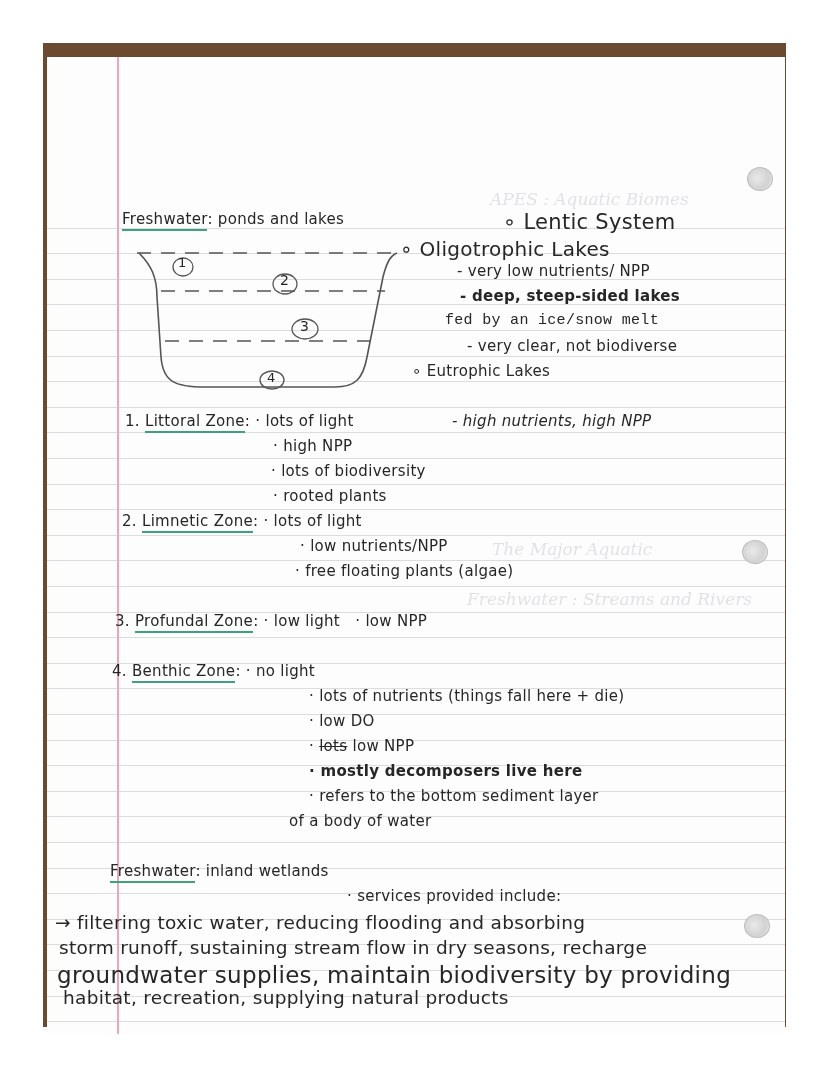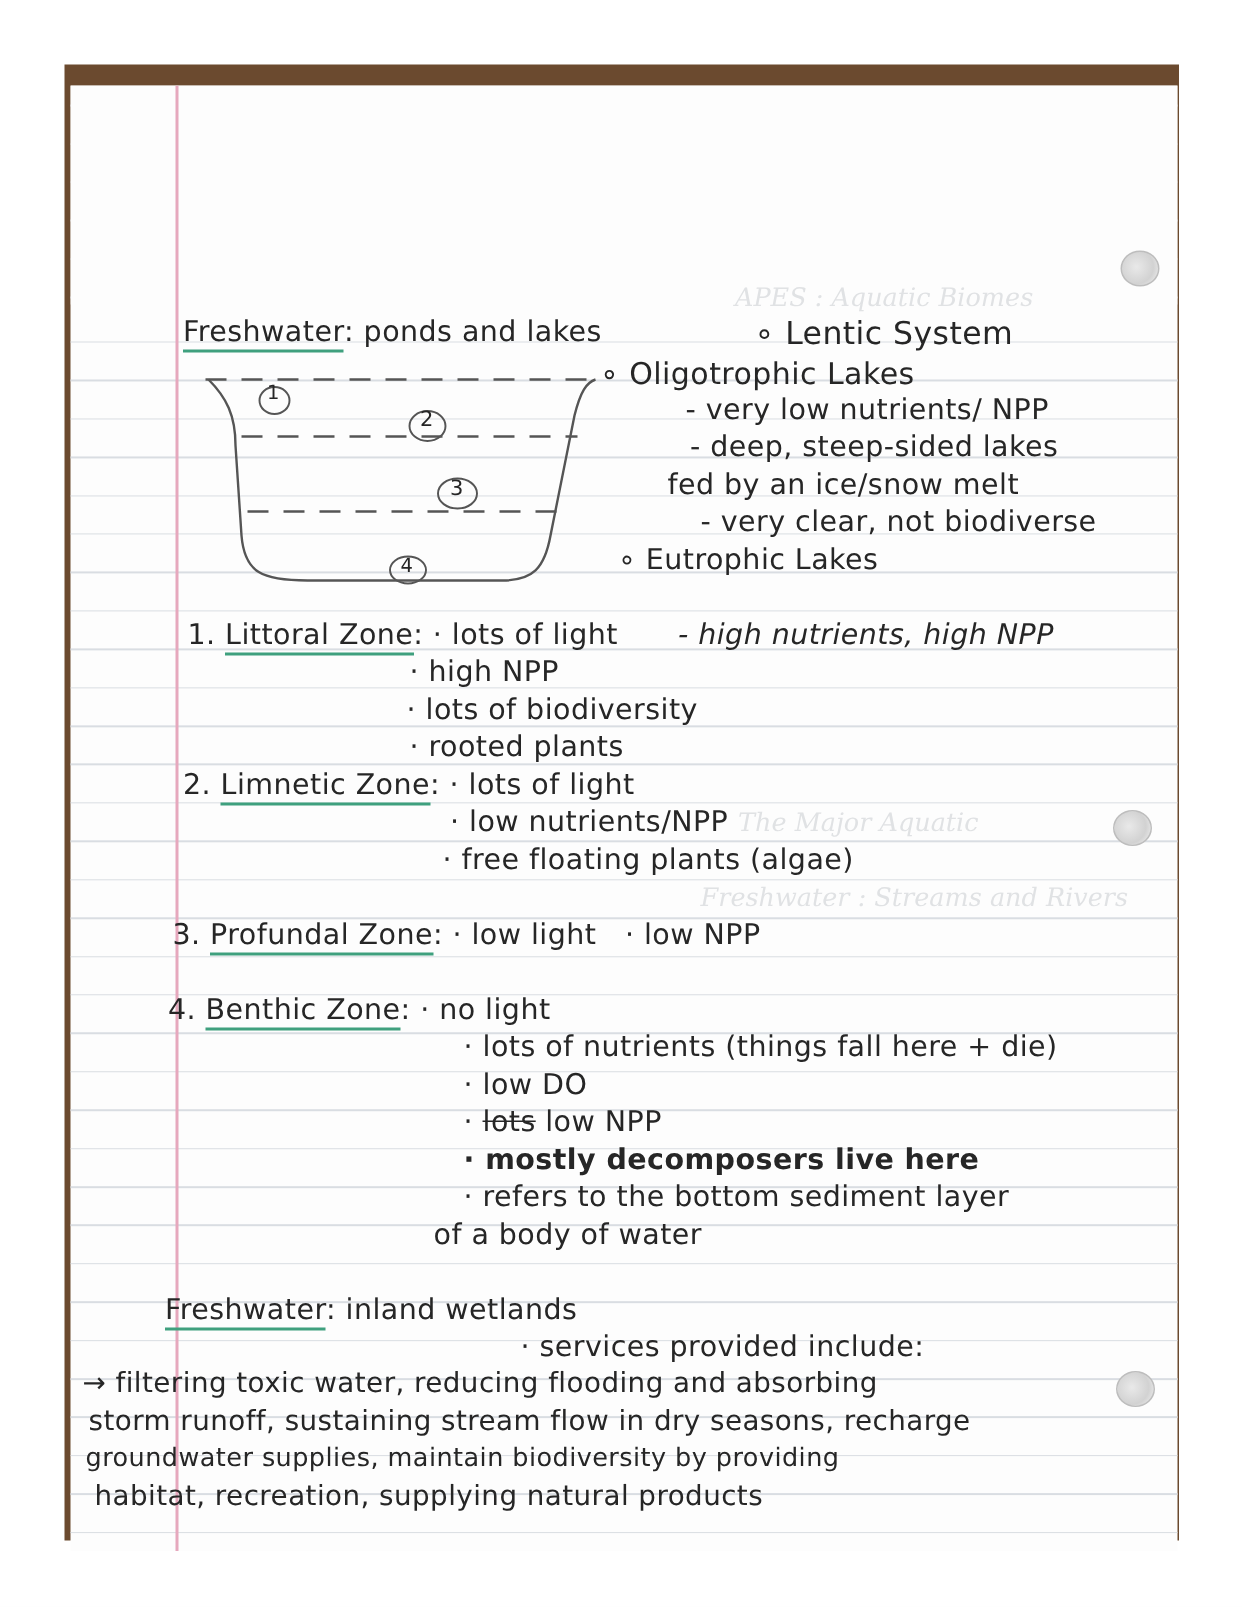--- a/index.html
+++ b/index.html
@@ -8,21 +8,21 @@
   .paper-shadow{position:absolute;left:43px;top:43px;width:743px;height:984px;background:#6b4a2f;}
   .paper{position:absolute;left:47px;top:45px;width:738px;height:977px;background:#fdfdfd;overflow:hidden;
     background-image:repeating-linear-gradient(to bottom, transparent 0px, transparent 24.6px, #d9dde2 24.6px, #d9dde2 25.6px);
     background-position:0 146px;background-repeat:repeat;margin-top:12px;}
   .paper .topband{position:absolute;left:0;top:0;width:100%;height:146px;background:#fdfdfd;}
   .margin-line{position:absolute;left:70px;top:0;width:2px;height:100%;background:#e6a8bd;}
   .hole{position:absolute;width:24px;height:22px;border-radius:50%;
         background:radial-gradient(circle at 40% 45%,#e9e9e9 0%,#d2d2d2 60%,#f4f4f4 100%);
         border:1px solid #bdbdbd;}
   .ghost{position:absolute;color:#c9ccd0;opacity:.55;font-family:"DejaVu Serif",serif;font-style:italic;font-size:17px;white-space:nowrap;}
-  .hw{position:absolute;white-space:nowrap;font-family:"DejaVu Sans",sans-serif;font-size:19px;color:#262626;letter-spacing:.3px;}
+  .hw{position:absolute;white-space:nowrap;font-family:"DejaVu Sans",sans-serif;font-size:15px;color:#262626;letter-spacing:.3px;}
   .ul{border-bottom:2px solid #3fa07e;padding-bottom:1px;}
   .diagram{position:absolute;left:88px;top:190px;}
   .strike{text-decoration:line-through;}
 </style>
 </head>
 <body>
 
 <div class="paper-shadow"></div>
 <div class="paper">
   <div class="topband"></div>
@@ -51,22 +51,22 @@
     <ellipse cx="137" cy="133" rx="12" ry="9" fill="none" stroke="#555" stroke-width="1.3"></ellipse>
   </svg>
   <div class="hw" style="left:131px;top:198px;font-size:13px;">1</div>
   <div class="hw" style="left:233px;top:215px;font-size:14px;">2</div>
   <div class="hw" style="left:253px;top:261px;font-size:14px;">3</div>
   <div class="hw" style="left:220px;top:313px;font-size:13px;">4</div>
 
   <div class="hw" style="left:456px;top:153px;font-size:21px;">∘ Lentic System</div>
   <div class="hw" style="left:353px;top:180px;font-size:20px;">∘ Oligotrophic Lakes</div>
   <div class="hw" style="left:410px;top:205px;">- very low nutrients/ NPP</div>
-  <div class="hw" style="left:413px;top:230px;">- deep, steep-sided lakes</div>
-  <div class="hw" style="left:398px;top:255px;">fed by an ice/snow melt</div>
+  <div class="hw" style="left:413px;top:230px;font-weight:bold;">- deep, steep-sided lakes</div>
+  <div class="hw" style="left:398px;top:255px;font-family:Liberation Mono, monospace;">fed by an ice/snow melt</div>
   <div class="hw" style="left:420px;top:280px;">- very clear, not biodiverse</div>
   <div class="hw" style="left:365px;top:305px;">∘ Eutrophic Lakes</div>
   <div class="hw" style="left:405px;top:355px;font-style:italic;">- high nutrients, high NPP</div>
 
   <div class="hw" style="left:78px;top:355px;">
     <span>1.</span>
     <span class="ul">Littoral Zone</span>:
     <span>· lots of light</span>
   </div>
   <div class="hw" style="left:226px;top:380px;">· high NPP</div>
@@ -102,15 +102,15 @@
   <div class="hw" style="left:262px;top:705px;font-weight:bold;">· mostly decomposers live here</div>
   <div class="hw" style="left:242px;top:755px;">of a body of water</div>
   <div class="hw" style="left:262px;top:730px;">· refers to the bottom sediment layer</div>
 
   <div class="hw" style="left:63px;top:805px;">
     <span class="ul">Freshwater</span><span>: inland wetlands</span>
   </div>
   <div class="hw" style="left:300px;top:830px;">· services provided include:</div>
   <div class="hw" style="left:8px;top:855px;font-size:18.5px;">→ filtering toxic water, reducing flooding and absorbing</div>
   <div class="hw" style="left:12px;top:880px;font-size:18.5px;">storm runoff, sustaining stream flow in dry seasons, recharge</div>
-  <div class="hw" style="left:10px;top:905px;font-size:17px;">groundwater supplies, maintain biodiversity by providing</div>
+  <div class="hw" style="left:10px;top:905px;font-size:23px;">groundwater supplies, maintain biodiversity by providing</div>
   <div class="hw" style="left:16px;top:930px;font-size:18.5px;">habitat, recreation, supplying natural products</div>
 </div>
 
 </body></html>

